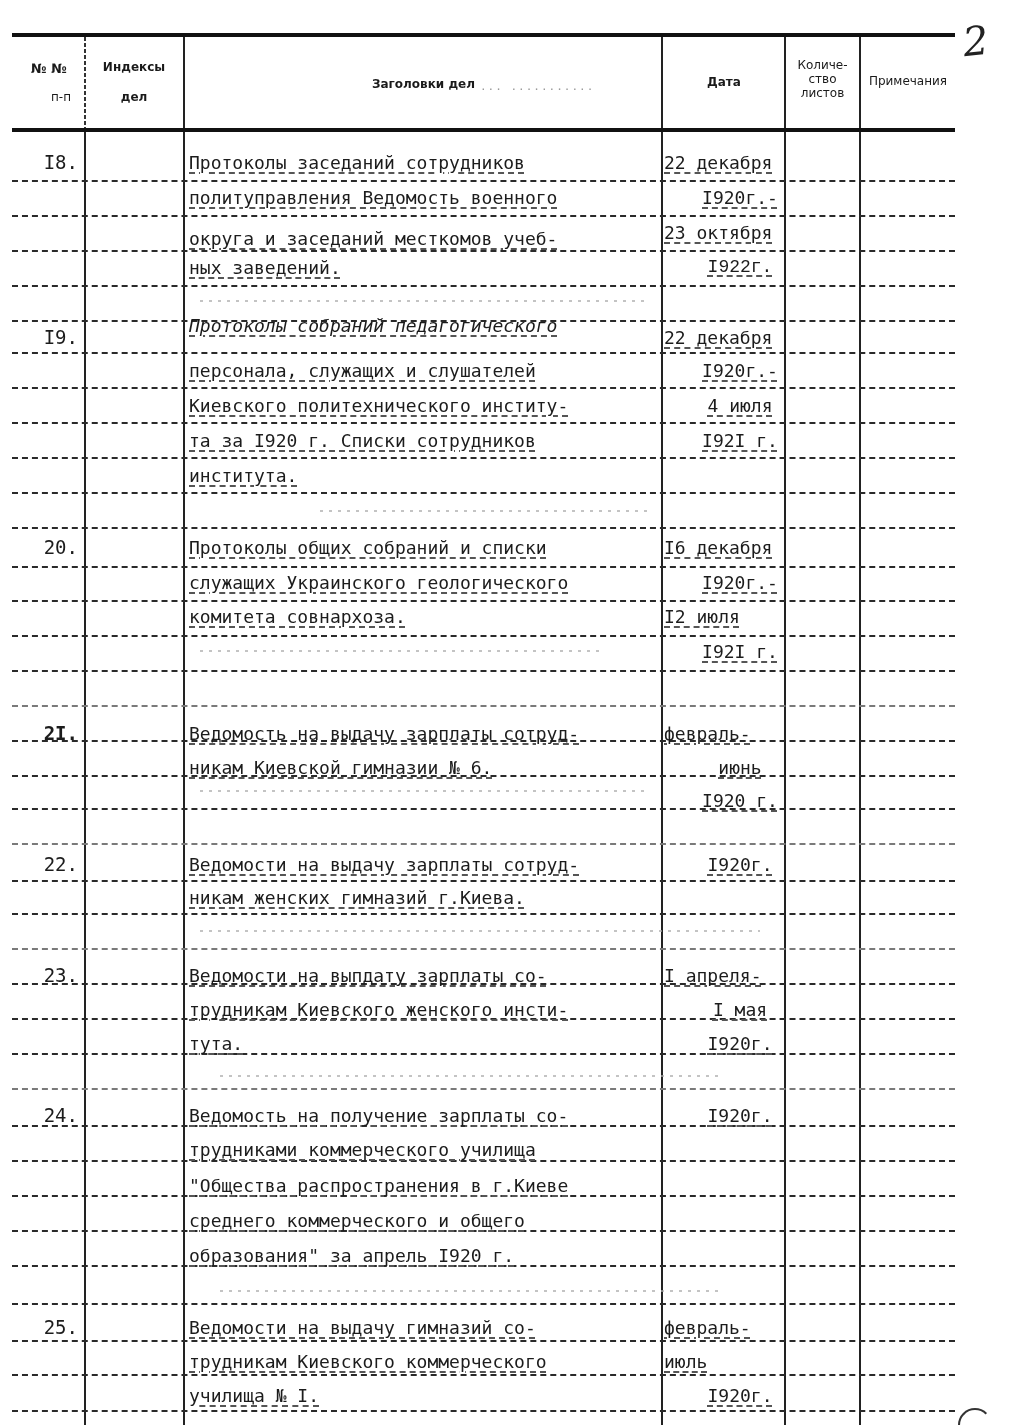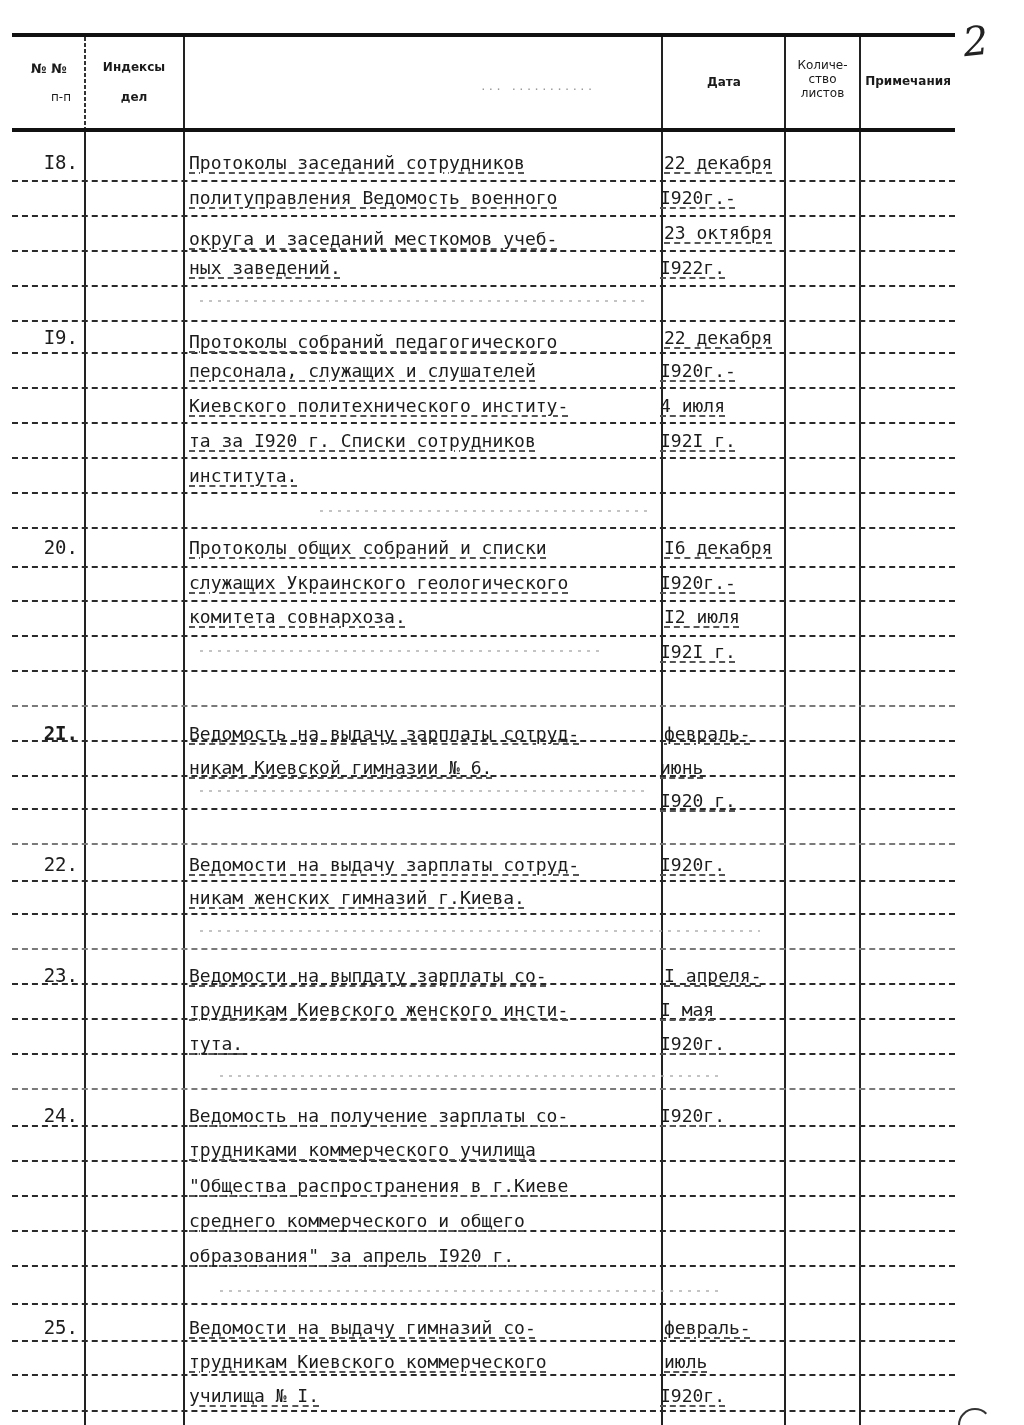--- a/index.html
+++ b/index.html
@@ -99,21 +99,21 @@
     text-underline-offset: 4px;
   }
   .date-line {
     left: 664px;
     width: 120px;
     text-decoration: underline;
     text-decoration-style: dashed;
     text-decoration-color: #555;
     text-underline-offset: 4px;
   }
-  .date-line.indent { left: 660px; }
+  .date-line.indent { left: 680px; text-align: center; }
   .noise {
     position: absolute;
     height: 2px;
     background: repeating-linear-gradient(to right, #aaa 0 3px, transparent 3px 9px);
     opacity: 0.7;
   }
   .corner-mark {
     position: absolute;
     left: 958px;
     top: 1408px;
@@ -136,30 +136,33 @@
   <div class="rule-thick" style="top:128px;"></div>
 
   <div class="hdr" style="left:14px; top:62px; width:70px;">
     <div style="font-size:13px;">№ №</div>
     <div style="margin-top:14px; font-weight:normal; padding-left:24px;">п-п</div>
   </div>
   <div class="hdr" style="left:88px; top:60px; width:92px;">
     <div>Индексы</div>
     <div style="margin-top:16px;">дел</div>
   </div>
+  <div class="hdr" style="left:186px; top:77px; width:475px;">
+    <span>Заголовки дел</span>
+  </div>
   <div class="stamp-ghost">... ...........</div>
   <div class="hdr" style="left:664px; top:75px; width:120px;">
     <span>Дата</span>
   </div>
   <div class="hdr" style="left:786px; top:58px; width:73px; font-weight:normal;">
     <div>Количе-</div>
     <div>ство</div>
     <div>листов</div>
   </div>
-  <div class="hdr" style="left:860px; top:74px; width:96px; font-weight:bold;">
+  <div class="hdr" style="left:860px; top:74px; width:96px; font-weight:normal;">
     <span>Примечания</span>
   </div>
 
   <div class="vline dotted" style="left:84px; top:37px; height:91px;"></div>
   <div class="vline" style="left:183px; top:37px; height:91px;"></div>
   <div class="vline" style="left:661px; top:37px; height:91px;"></div>
   <div class="vline" style="left:784px; top:37px; height:91px;"></div>
   <div class="vline" style="left:859px; top:37px; height:91px;"></div>
 
   <div class="vline" style="left:84px; top:132px; height:1293px;"></div>
@@ -215,26 +218,26 @@
 
   <div>
     <div class="cell num" style="top:145px;">I8.</div>
     <div class="cell title-line" style="top:145px;">Протоколы заседаний сотрудников</div>
     <div class="cell title-line" style="top:180px;">политуправления Ведомость военного</div>
     <div class="cell title-line" style="top:221px;">округа и заседаний месткомов учеб-</div>
     <div class="cell title-line" style="top:250px;">ных заведений.</div>
     <div class="cell date-line" style="top:145px;">22 декабря</div>
     <div class="cell date-line indent" style="top:180px;">I920г.-</div>
     <div class="cell date-line" style="top:215px;">23 октября</div>
-    <div class="cell date-line indent" style="top:250px;">I922г.</div>
+    <div class="cell date-line indent" style="top:250px;font-family:Liberation Mono, monospace;">I922г.</div>
   </div>
 
   <div>
     <div class="cell num" style="top:320px;">I9.</div>
-    <div class="cell title-line" style="top:324px;">Протоколы собраний педагогического</div>
+    <div class="cell title-line" style="top:308px;font-style:italic;">Протоколы собраний педагогического</div>
     <div class="cell title-line" style="top:353px;">персонала, служащих и слушателей</div>
     <div class="cell title-line" style="top:388px;">Киевского политехнического институ-</div>
     <div class="cell title-line" style="top:423px;">та за I920 г. Списки сотрудников</div>
     <div class="cell title-line" style="top:458px;">института.</div>
     <div class="cell date-line" style="top:320px;">22 декабря</div>
     <div class="cell date-line indent" style="top:353px;">I920г.-</div>
     <div class="cell date-line indent" style="top:388px;">4 июля</div>
     <div class="cell date-line indent" style="top:423px;">I92I г.</div>
   </div>
 

